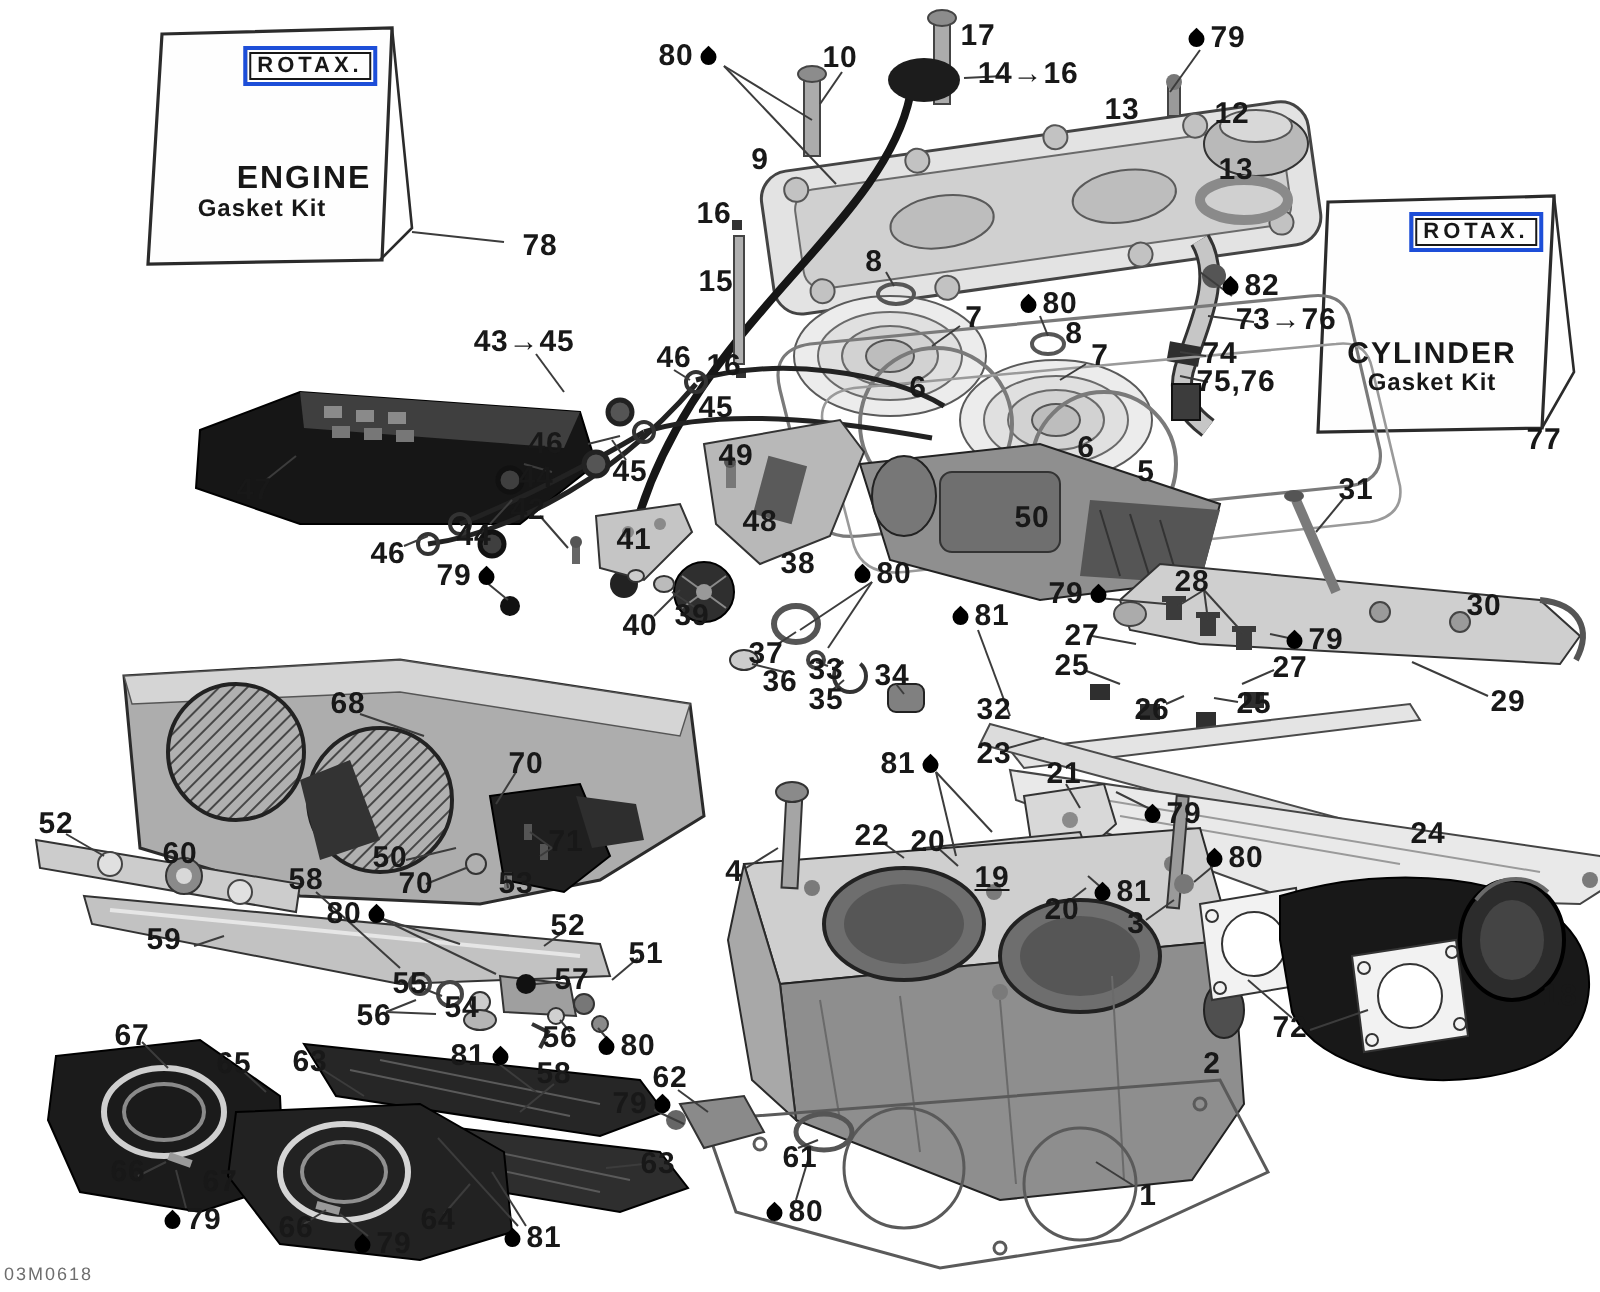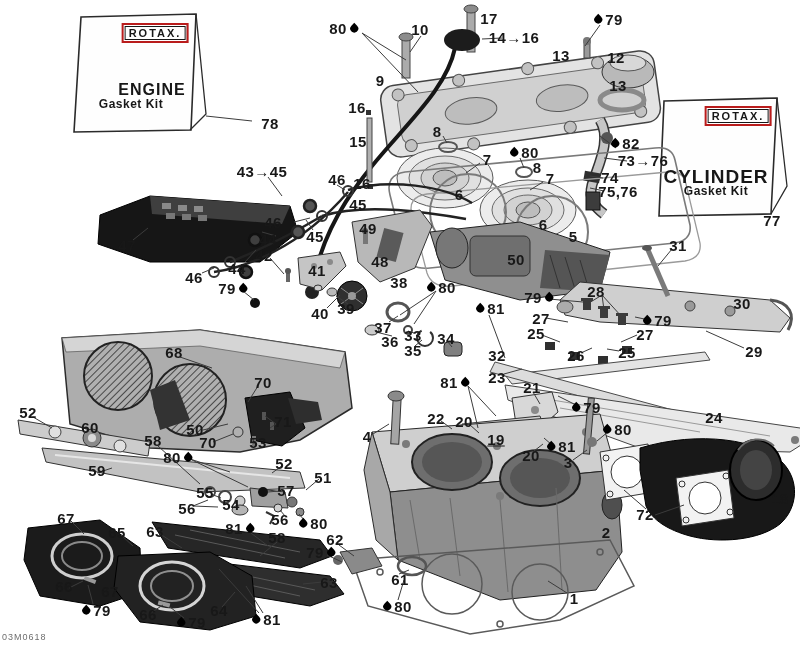--- a/index.html
+++ b/index.html
@@ -6,26 +6,26 @@
   #stage{position:relative;width:800px;height:646px;background:#fff;overflow:hidden;
          font-family:"Liberation Sans","DejaVu Sans",sans-serif;}
   #art{position:absolute;left:0;top:0;}
   .callout{position:absolute;transform:translate(-50%,-50%);display:flex;align-items:center;
            font-weight:700;font-size:15px;color:#181818;letter-spacing:.4px;white-space:nowrap;
            line-height:1;z-index:5;}
   .drop{width:8px;height:8px;background:#000;border-radius:0 50% 50% 50%;
         transform:rotate(45deg);display:inline-block;margin:0 3px;flex:0 0 auto;}
   .kit-label{position:absolute;transform:translate(-50%,-50%);text-align:center;z-index:4;
              color:#171717;white-space:nowrap;}
-  .rotax{display:inline-block;border:2px solid #b91c1c;box-shadow:inset 0 0 0 1px #fff,inset 0 0 0 2px #171717;
+  .rotax{display:inline-block;border:2px solid #1d4ed8;box-shadow:inset 0 0 0 1px #fff,inset 0 0 0 2px #171717;
          padding:2px 5px;font-weight:800;font-size:11px;letter-spacing:2px;margin-left:44px;}
   .kit-title{font-weight:800;letter-spacing:1px;}
   .kit-sub{font-weight:700;font-size:12px;letter-spacing:.5px;}
   #engine-kit-title{font-size:16px;margin-left:20px;}
-  #cylinder-kit-title{font-size:19px;}
+  #cylinder-kit-title{font-size:15px;}
   #doc-code{position:absolute;left:2px;top:632px;font-size:9px;color:#6e6e6e;letter-spacing:1px;z-index:5;}
 </style>
 </head>
 <body>
 
 <div id="stage">
 
   <svg id="art" width="800" height="646" viewBox="0 0 800 646">
     <defs>
       <pattern id="hatch" width="5" height="5" patternUnits="userSpaceOnUse" patternTransform="rotate(45)">
@@ -714,21 +714,21 @@
       <div class="callout" style="left: 153px; top: 440px;">
         <span>58</span>
       </div>
       <div class="callout" style="left: 179px; top: 457px;">
         <span>80</span>
         <span class="drop"></span>
       </div>
       <div class="callout" style="left: 284px; top: 463px;">
         <span>52</span>
       </div>
-      <div class="callout" style="left: 97px; top: 470px; justify-content: flex-end;">
+      <div class="callout" style="left: 82px; top: 470px; justify-content: flex-end;">
         <span>59</span>
       </div>
       <div class="callout" style="left: 323px; top: 477px;">
         <span>51</span>
       </div>
       <div class="callout" style="left: 205px; top: 492px;">
         <span>55</span>
       </div>
       <div class="callout" style="left: 286px; top: 490px;">
         <span>57</span>

